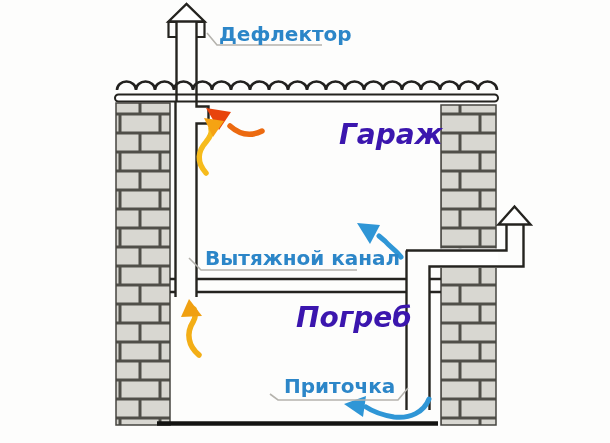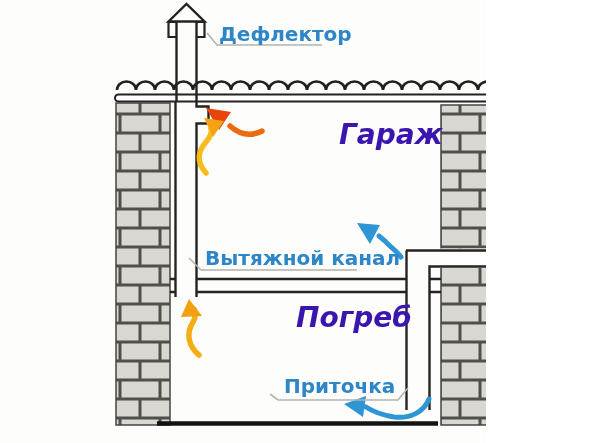--- a/index.html
+++ b/index.html
@@ -1,17 +1,17 @@
 <!DOCTYPE html>
 <html><head>
 <meta charset="utf-8">
 <style>
   html,body{margin:0;padding:0;background:#ffffff;}
   .stage{
-    width:486px;height:443px;position:relative;overflow:hidden;
+    width:610px;height:443px;position:relative;overflow:hidden;
     background:#fef9c3;
     font-family:"DejaVu Sans","Liberation Sans",sans-serif;
   }
   svg{display:block;}
   text{font-family:"DejaVu Sans","Liberation Sans",sans-serif;}
   .duct-label{font-size:20px;font-weight:bold;fill:#2c86c8;}
   .room-label{font-size:28px;font-weight:bold;font-style:italic;fill:#3b16ae;}
 </style>
 </head>
 <body>

